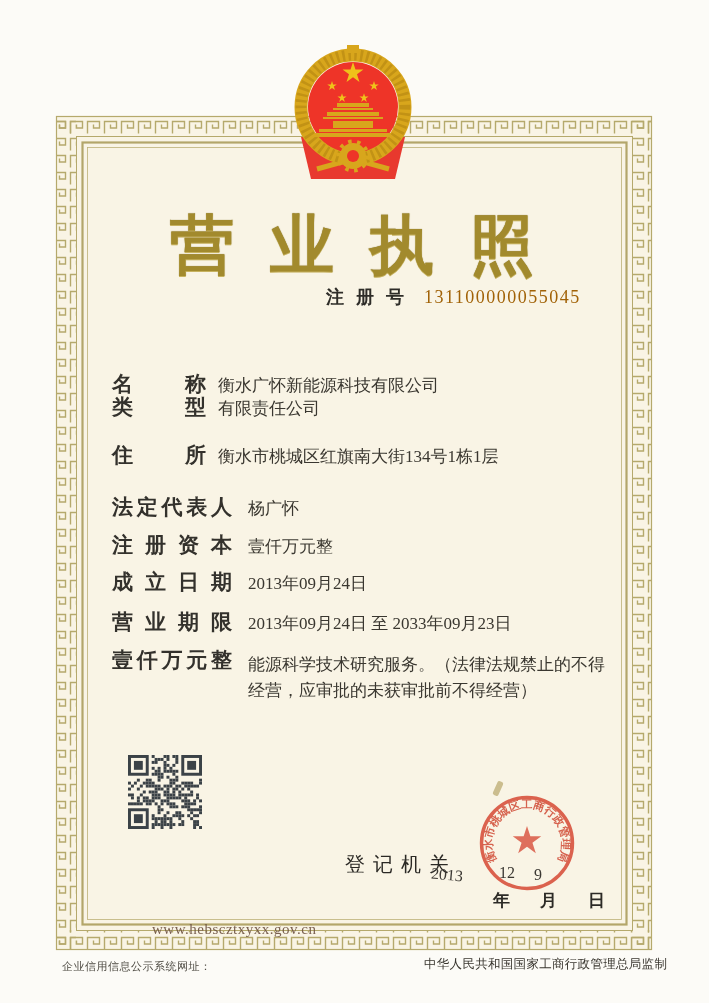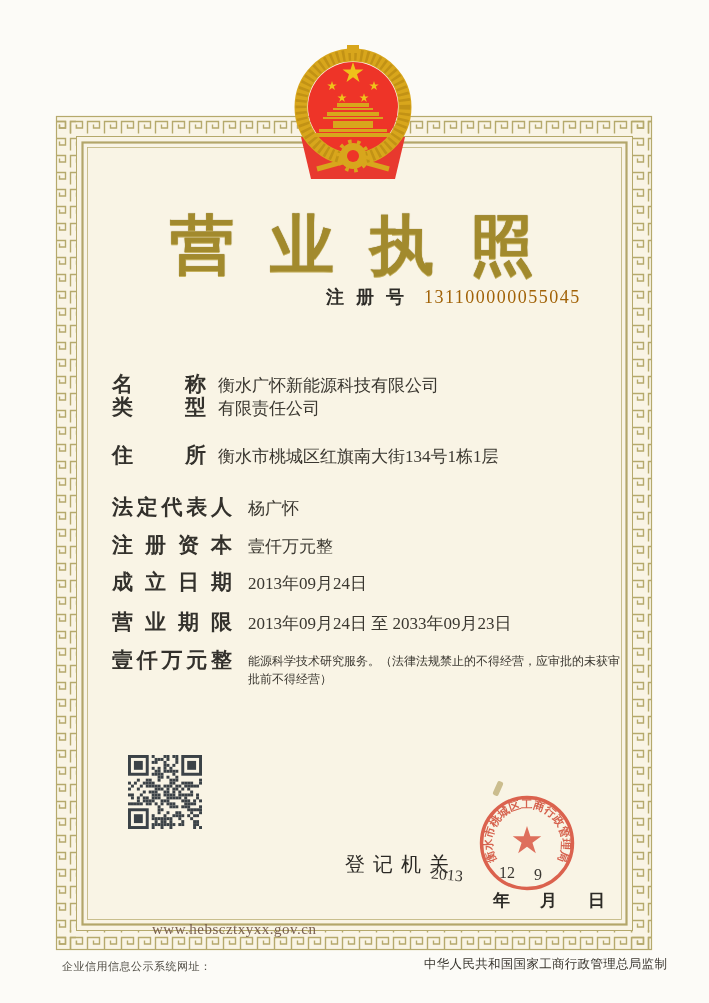--- a/index.html
+++ b/index.html
@@ -46,21 +46,21 @@
     width:120px; font-size:21px; font-weight:bold; color:#33312c;
     text-align:justify; text-align-last:justify; line-height:1.15;
     font-family:"Liberation Sans", sans-serif; flex:none;
   }
   .frow.short .lbl { width:94px; }
   .val {
     margin-left:16px; padding-top:3px; font-size:17px; color:#3a3730;
     font-family:"Liberation Serif", serif; line-height:1.25; white-space:nowrap;
   }
   .frow.short .val { margin-left:12px; }
-  .frow.r7 .val { width:372px; font-size:12px; line-height:1.5; white-space:normal; padding-top:4px; }
+  .frow.r7 .val { width:372px; font-size:17px; line-height:1.5; white-space:normal; padding-top:4px; }
 
   .qr-svg { position:absolute; left:128px; top:755px; width:74px; height:74px; }
 
   .registrar {
     position:absolute; left:345px; top:851px;
     font-size:20px; font-weight:normal; letter-spacing:8px; color:#2b2925; white-space:nowrap;
   }
   .dt { position:absolute; font-family:"Liberation Serif", serif; color:#3b3833; }
   .dt-year  { left:431px; top:866px; font-size:16px; transform:rotate(5deg); }
   .dt-month { left:499px; top:864px; font-size:16px; }

